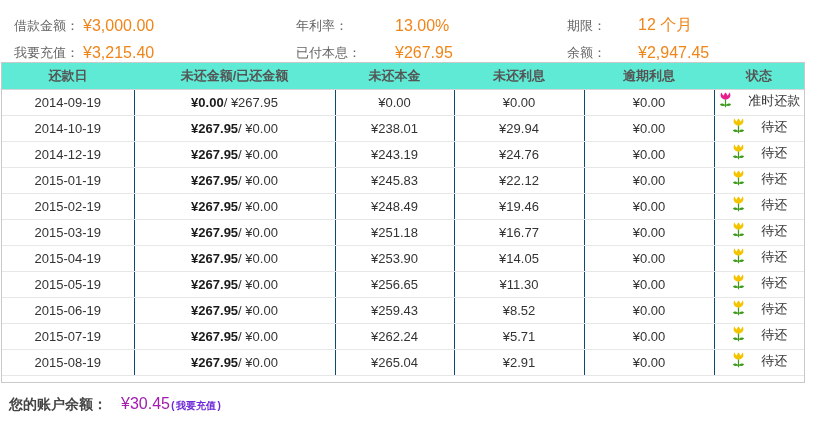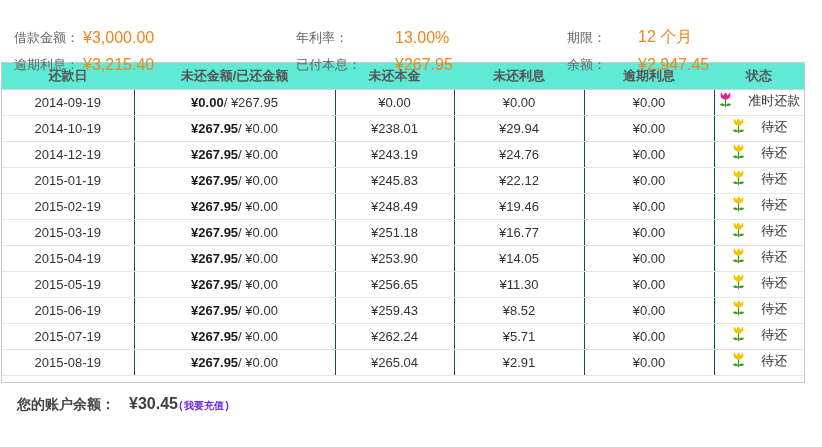--- a/index.html
+++ b/index.html
@@ -1,20 +1,20 @@
 <!DOCTYPE html>
 <html><head>
 <meta charset="utf-8">
 <style>
   * { margin:0; padding:0; box-sizing:border-box; }
   html,body { width:822px; height:447px; background:#fff; overflow:hidden;
               font-family:"Liberation Sans","DejaVu Sans",sans-serif; }
 
   
-  .summary { padding:24px 0 0 14px; height:62px; }
+  .summary { padding:12px 0 0 14px; height:62px; }
   .summary-row { display:flex; height:27px; align-items:center; }
   .pair { display:flex; align-items:center; }
   .pair.colA { width:282px; }
   .pair.colB { width:251px; }
   .pair.colC { width:260px; }
   .pair .lbl { color:#666; font-size:13px; }
   .colA .lbl { width:69px; }
   .colB .lbl { width:99px; }
   .colC .lbl { width:71px;margin-left:20px; }
   .pair .val { color:#f08519; font-size:16px; }
@@ -30,23 +30,23 @@
   tbody td + td { border-left:1px solid #0c4a6e; }
   .amt-unpaid { font-weight:bold; color:#1a1a1a; }
   .status-cell { }
   .status-inner { display:inline-flex; align-items:center; gap:15px; }
   .tulip { width:15px; height:17px; display:inline-block; vertical-align:middle; }
   .tulip-head { fill:#f5c400; }
   .status-ontime .tulip-head { fill:#e81e8c; }
   .tulip-green { fill:#3f9b1e; }
 
   
-  .footer { padding:12px 0 0 17px; display:flex; align-items:baseline; }
+  .footer { padding:12px 0 0 9px; display:flex; align-items:baseline; }
   .footer .flbl { color:#444; font-size:14px; font-weight:bold; }
-  .footer .fbal { color:#404040; font-size:16px; font-weight:bold; margin-left:14px; }
+  .footer .fbal { color:#a21caf; font-size:16px; font-weight:normal; margin-left:14px; }
   .footer .flink { color:#6d28d9; font-size:10px; font-weight:bold;
                    text-decoration:none; cursor:pointer;font-family:Liberation Mono, monospace; }
 </style>
 </head>
 <body>
 
 <div class="summary">
   <div class="summary-row">
     <div class="pair colA">
       <span class="lbl">借款金额：</span>
@@ -56,21 +56,21 @@
       <span class="lbl">年利率：</span>
       <span class="val">13.00%</span>
     </div>
     <div class="pair colC">
       <span class="lbl">期限：</span>
       <span class="val">12 个月</span>
     </div>
   </div>
   <div class="summary-row">
     <div class="pair colA">
-      <span class="lbl">逾期利息：</span>
+      <span class="lbl">我要充值：</span>
       <span class="val">¥3,215.40</span>
     </div>
     <div class="pair colB">
       <span class="lbl">已付本息：</span>
       <span class="val">¥267.95</span>
     </div>
     <div class="pair colC">
       <span class="lbl">余额：</span>
       <span class="val">¥2,947.45</span>
     </div>

